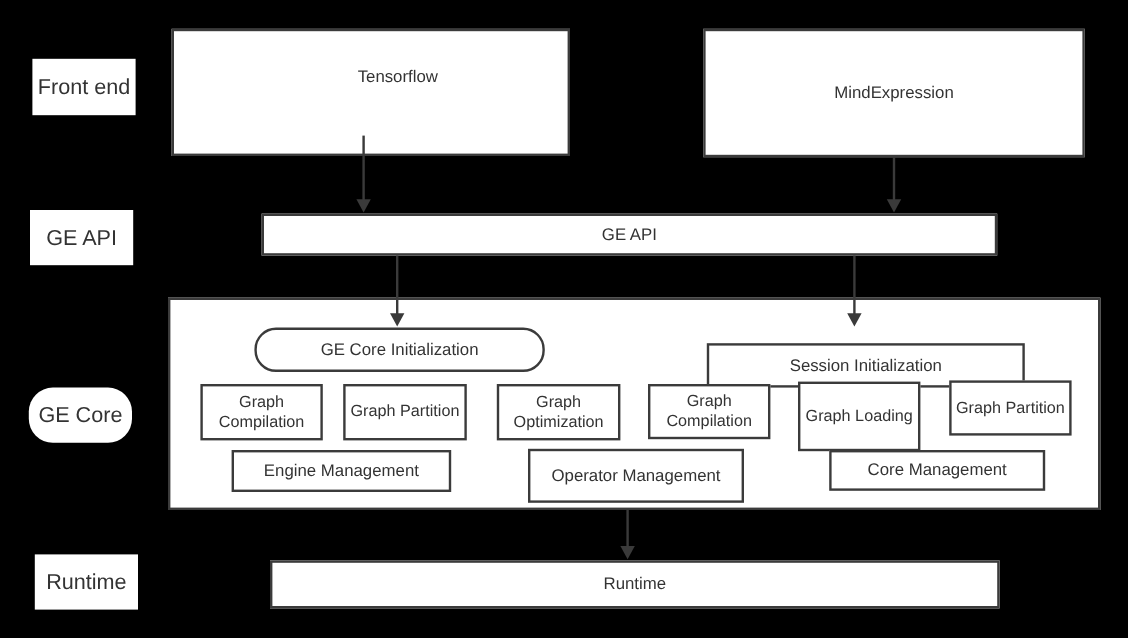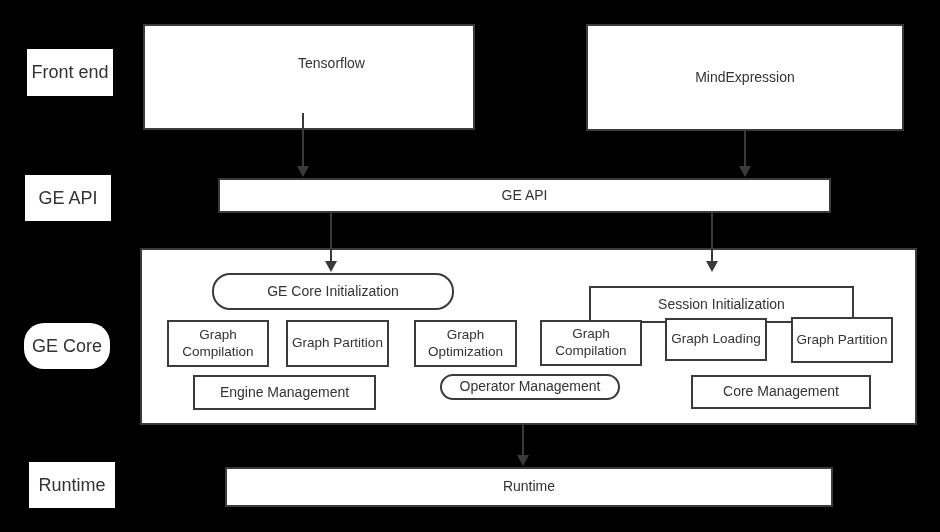--- a/index.html
+++ b/index.html
@@ -55,24 +55,24 @@
   .b-tfadapter      { left: 214px; top: 79px;  width: 179px; height: 35px; }
   .b-mindexpression { left: 586px; top: 24px;  width: 318px; height: 107px; text-align: right; }
   .bar-geapi        { left: 218px; top: 178px; width: 613px; height: 35px; }
   .b-gecore         { left: 140px; top: 248px; width: 777px; height: 177px; }
   .b-gecoreinit     { left: 212px; top: 273px; width: 242px; height: 37px; border-radius: 18px; }
   .b-sessioninit    { left: 589px; top: 286px; width: 265px; height: 37px; }
   .b-gprep          { left: 167px; top: 320px; width: 102px; height: 47px; }
   .b-gpart          { left: 286px; top: 320px; width: 103px; height: 47px; }
   .b-gopt           { left: 414px; top: 320px; width: 103px; height: 47px; }
   .b-gcomp          { left: 540px; top: 320px; width: 102px; height: 46px; }
-  .b-gload          { left: 665px; top: 318px; width: 102px; height: 43px; }
+  .b-gload          { left: 665px; top: 318px; width: 102px; height: 58px; }
   .b-gexec          { left: 791px; top: 317px; width: 102px; height: 46px; }
   .b-engmgmt        { left: 193px; top: 375px; width: 183px; height: 35px; }
-  .b-opmgmt         { left: 440px; top: 374px; width: 180px; height: 26px; border-radius: 15px; }
+  .b-opmgmt         { left: 440px; top: 374px; width: 180px; height: 45px; }
   .b-graphmgmt      { left: 691px; top: 375px; width: 180px; height: 34px; }
   .bar-runtime      { left: 225px; top: 467px; width: 608px; height: 40px; }
 
   
   .arrow {
     position: absolute;
     width: 2px;
     background: var(--arrow, #3a3a3a);
     z-index: 5;
   }

